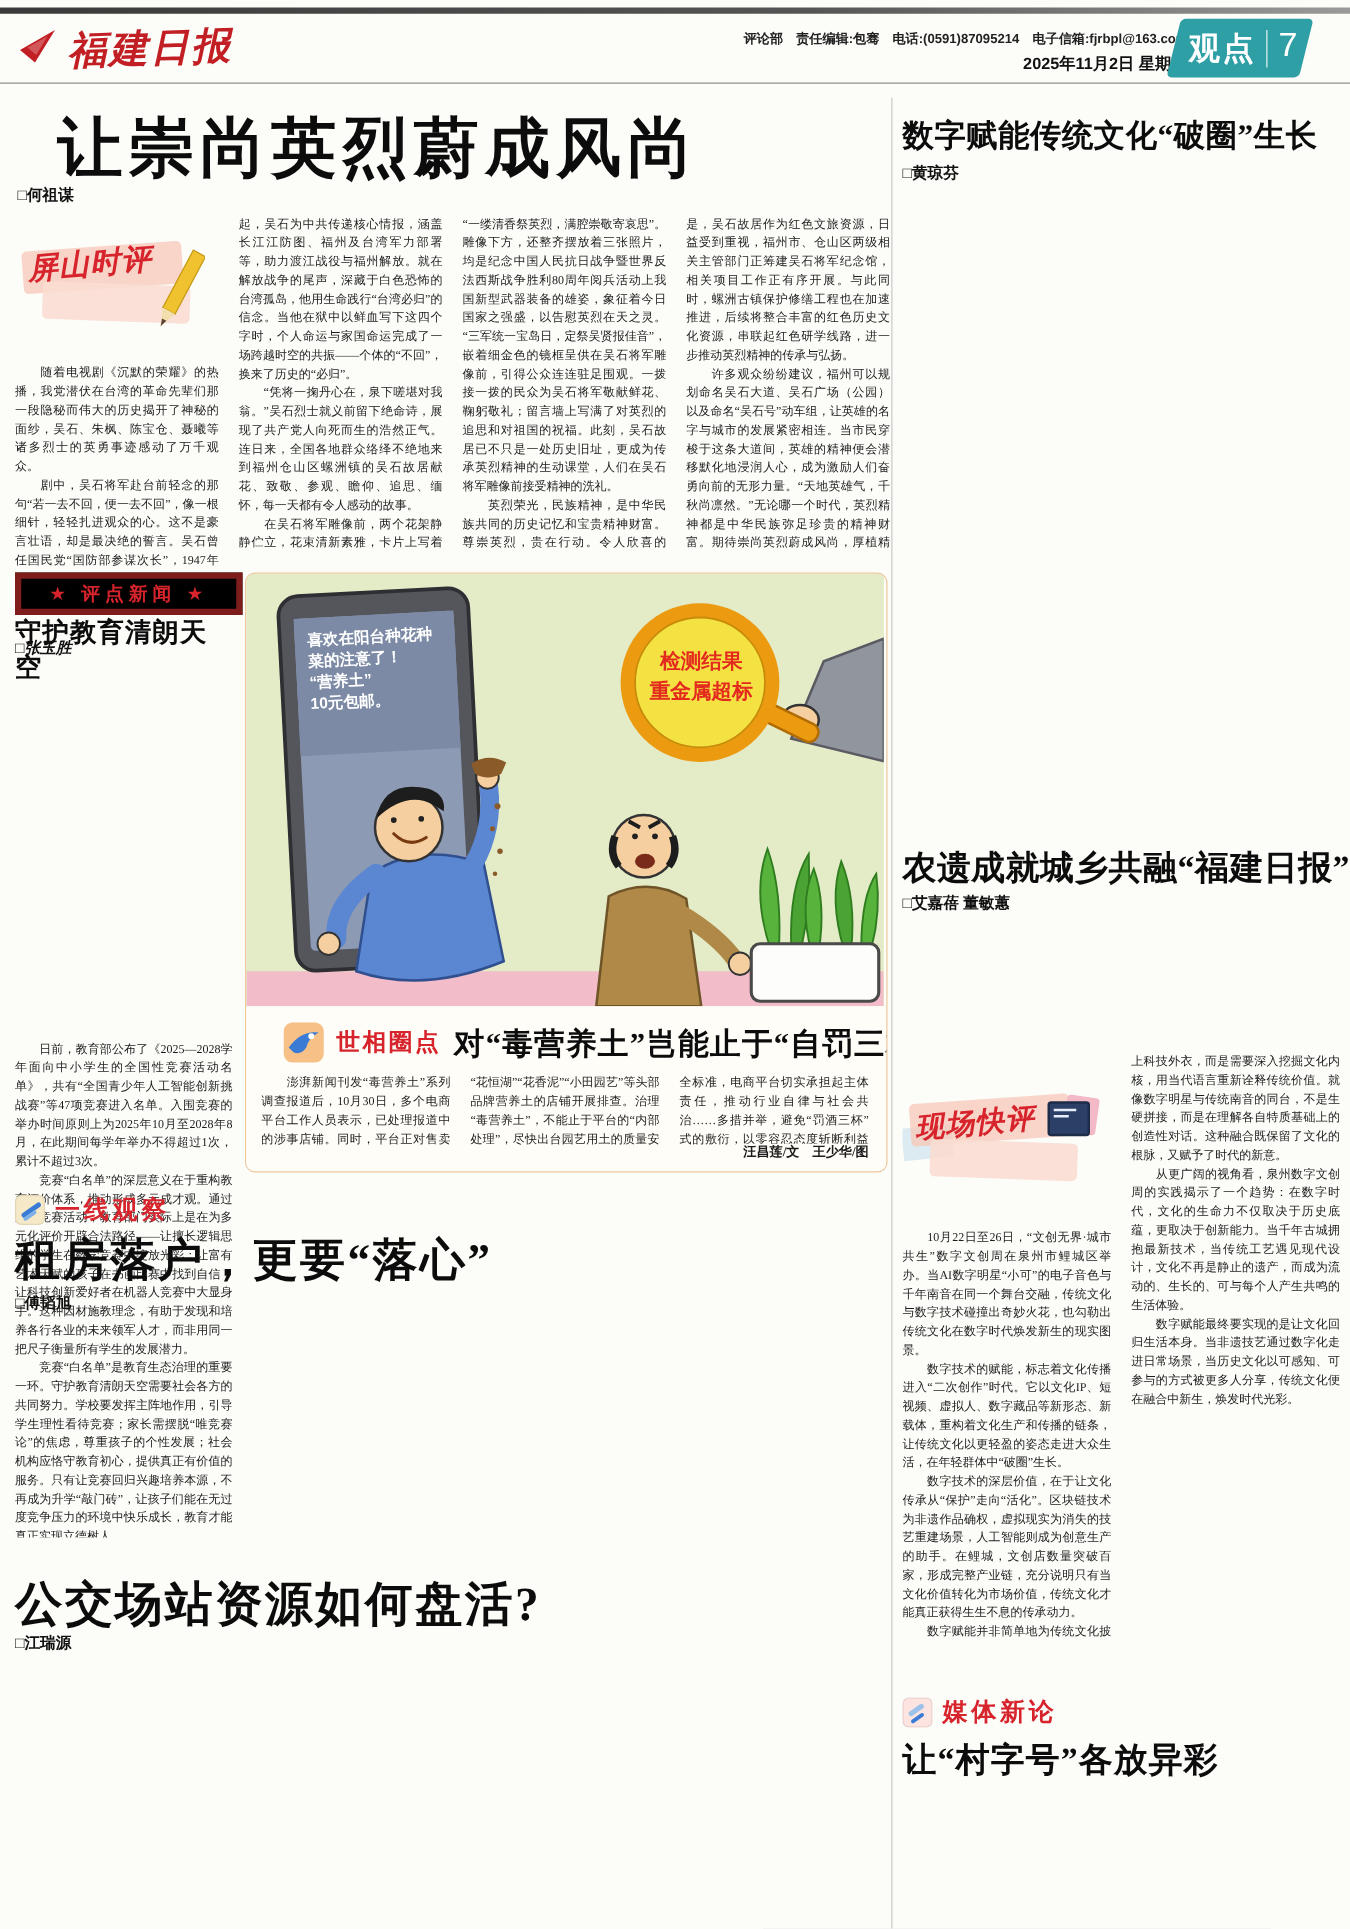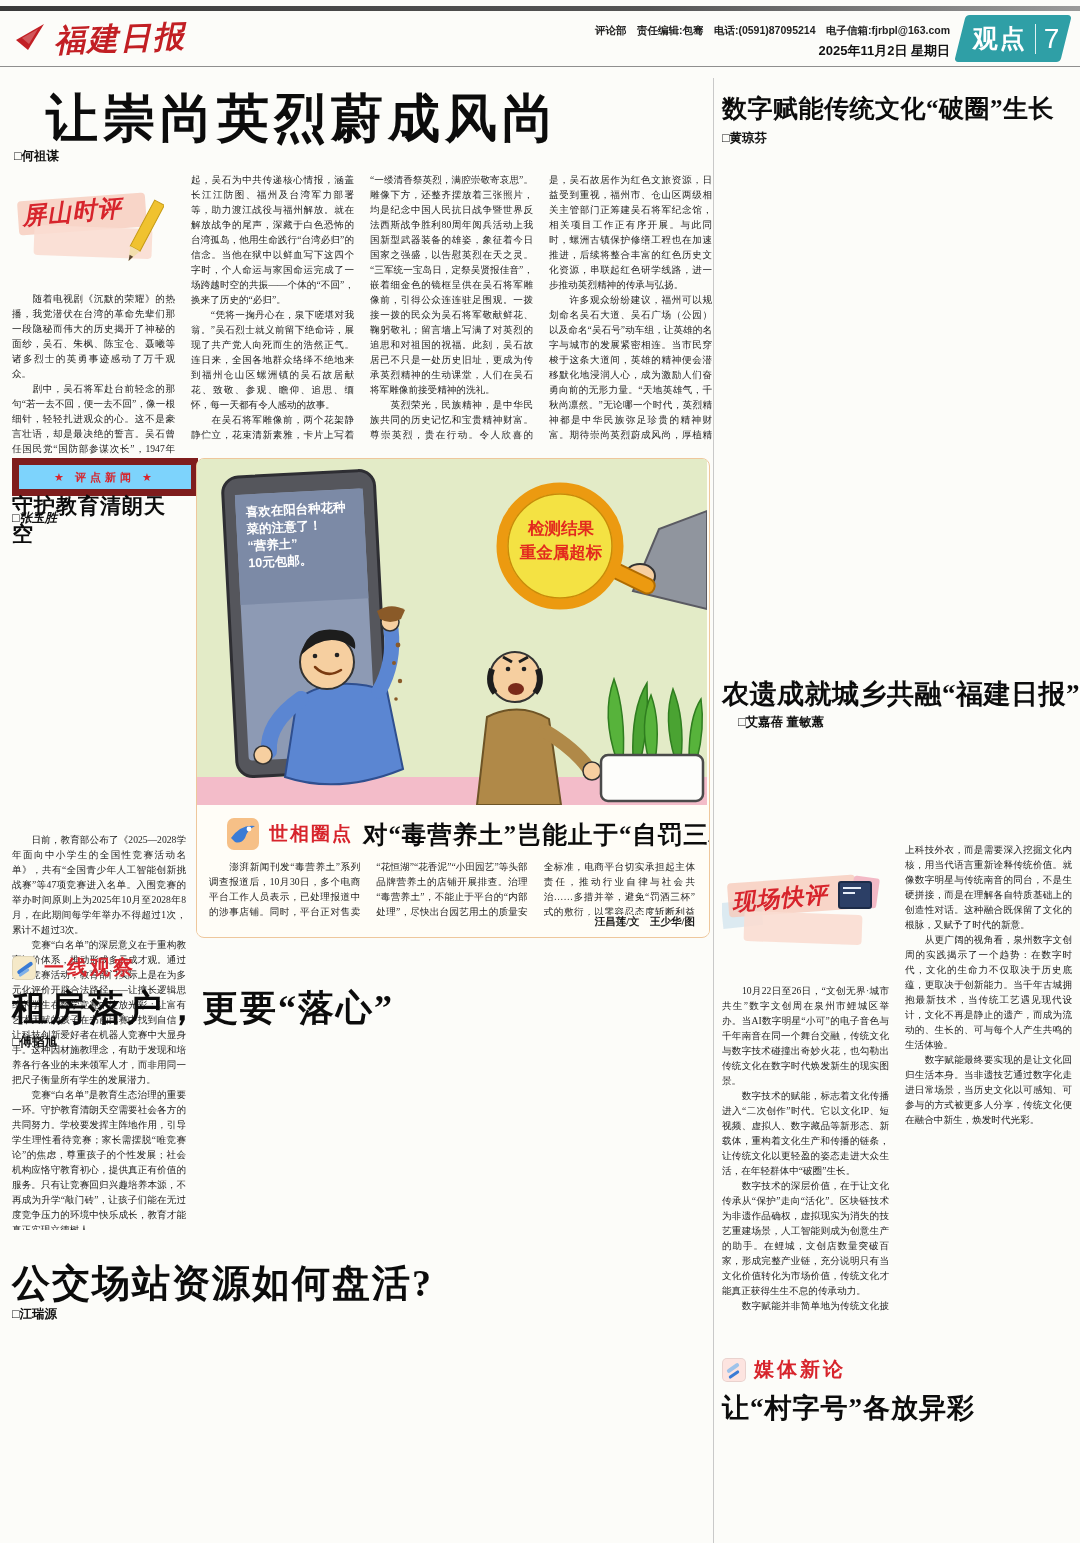--- a/index.html
+++ b/index.html
@@ -8,21 +8,21 @@
   .abs{position:absolute;}
   
   .topbar{left:0;top:6px;width:1080px;height:5px;background:linear-gradient(90deg,#3a3a3a 0%,#555 60%,#9a9a9a 100%);}
   .rule-h{height:1px;background:#8f8f8f;}
   .rule-v{width:1px;background:#c9c9c9;}
   .masthead{left:14px;top:18px;display:flex;align-items:center;gap:6px;}
   .masthead-text{font-family:"Liberation Serif","DejaVu Serif",serif;font-size:31px;font-weight:bold;font-style:italic;
                  color:#c21f24;letter-spacing:2px;transform:rotate(-2deg);}
   .deptline{left:520px;top:24px;width:430px;text-align:right;font-size:10.5px;font-weight:bold;color:#222;}
   .dateline{left:520px;top:42px;width:430px;text-align:right;font-size:13px;font-weight:bold;color:#111;}
-  .sectionbox{left:956px;top:15px;width:110px;height:47px;}
+  .sectionbox{left:935px;top:15px;width:110px;height:47px;font-family:Liberation Mono, monospace;}
   .sectionbox .bg{position:absolute;left:4px;top:0;width:106px;height:47px;background:#2f9fa6;transform:skewX(-14deg);border-radius:4px;}
   .sectionbox .inner{position:absolute;left:10px;top:0;width:100px;height:47px;display:flex;align-items:center;justify-content:center;gap:8px;color:#fff;}
   .sec-name{font-size:25px;font-weight:bold;letter-spacing:2px;}
   .sec-div{width:1px;height:30px;background:rgba(255,255,255,.85);}
   .sec-no{font-size:28px;font-weight:300;}
   
   .h-sans{font-family:"Liberation Sans","DejaVu Sans",sans-serif;font-weight:900;color:#0c0c0c;margin-left:32px;}
   .h-serif{font-family:"Liberation Serif","DejaVu Serif",serif;font-weight:bold;color:#0c0c0c;}
   .byline{font-size:12.5px;font-weight:bold;color:#111;}
   
@@ -36,22 +36,22 @@
   .wash3{position:absolute;left:0;top:44px;width:40px;height:26px;background:#cfe3ee;opacity:.7;transform:rotate(-6deg);}
   .brush-text{position:absolute;left:10px;top:18px;font-family:"Liberation Serif","DejaVu Serif",serif;
               font-size:24px;font-weight:bold;font-style:italic;color:#d7242c;transform:rotate(-5deg);letter-spacing:1px;white-space:nowrap;}
   .tag-row{display:flex;align-items:center;gap:8px;}
   .tag-icon{width:24px;height:24px;border-radius:5px;flex:0 0 auto;position:relative;box-shadow:0 0 0 1px rgba(0,0,0,.08) inset;}
   .tag-red{color:#d7242c;font-weight:bold;font-size:20px;letter-spacing:3px;}
   .tag-series{color:#111;font-weight:bold;font-size:12.5px;font-style:italic;}
   .diag{position:absolute;left:4px;top:10px;width:16px;height:4px;border-radius:2px;transform:rotate(-35deg);}
   .diag2{position:absolute;left:6px;top:15px;width:12px;height:3px;border-radius:2px;transform:rotate(-35deg);}
   
-  .pingdian-head{border:7px solid #7f1d1d;background:#7dd3fc;height:24px;display:flex;align-items:center;justify-content:center;
-                 color:#d7242c;font-weight:bold;font-size:11px;letter-spacing:4px;}
+  .pingdian-head{border:5px solid #7f1d1d;background:#000000;height:24px;display:flex;align-items:center;justify-content:center;
+                 color:#d7242c;font-weight:bold;font-size:15px;letter-spacing:4px;}
   
   .cartoon-box{border:1px solid #eec79c;border-radius:8px;overflow:hidden;background:#fffdf7;}
   .cartoon-stage{position:relative;width:510px;height:346px;background:#e3ebc7;}
   .phone-text{position:absolute;left:50px;top:42px;width:126px;color:#fff;font-size:12.5px;font-weight:bold;line-height:17px;
               white-space:pre-line;transform:rotate(-3deg);font-family:"Liberation Sans","DejaVu Sans",sans-serif;}
   .lens-text{position:absolute;left:300px;top:58px;width:128px;text-align:center;color:#e32a1e;font-size:16.5px;font-weight:900;
              line-height:24px;white-space:pre-line;font-family:Liberation Serif, serif;}
   .caption-area{position:relative;height:130px;background:#fffdf7;padding:8px 12px 4px 12px;box-sizing:border-box;}
   .cap-row{display:flex;align-items:center;gap:10px;height:42px;margin-left:18px;}
   .cap-icon{width:32px;height:32px;border-radius:7px;background:#f6c087;position:relative;flex:0 0 auto;}
@@ -213,21 +213,21 @@
       <div class="brush-text" style="top:34px;font-size:23px;">现场快评</div>
     </div><span>　　10月22日至26日，“文创无界·城市共生”数字文创周在泉州市鲤城区举办。当AI数字明星“小可”的电子音色与千年南音在同一个舞台交融，传统文化与数字技术碰撞出奇妙火花，也勾勒出传统文化在数字时代焕发新生的现实图景。
 　　数字技术的赋能，标志着文化传播进入“二次创作”时代。它以文化IP、短视频、虚拟人、数字藏品等新形态、新载体，重构着文化生产和传播的链条，让传统文化以更轻盈的姿态走进大众生活，在年轻群体中“破圈”生长。
 　　数字技术的深层价值，在于让文化传承从“保护”走向“活化”。区块链技术为非遗作品确权，虚拟现实为消失的技艺重建场景，人工智能则成为创意生产的助手。在鲤城，文创店数量突破百家，形成完整产业链，充分说明只有当文化价值转化为市场价值，传统文化才能真正获得生生不息的传承动力。
 　　数字赋能并非简单地为传统文化披上科技外衣，而是需要深入挖掘文化内核，用当代语言重新诠释传统价值。就像数字明星与传统南音的同台，不是生硬拼接，而是在理解各自特质基础上的创造性对话。这种融合既保留了文化的根脉，又赋予了时代的新意。
 　　从更广阔的视角看，泉州数字文创周的实践揭示了一个趋势：在数字时代，文化的生命力不仅取决于历史底蕴，更取决于创新能力。当千年古城拥抱最新技术，当传统工艺遇见现代设计，文化不再是静止的遗产，而成为流动的、生长的、可与每个人产生共鸣的生活体验。
 　　数字赋能最终要实现的是让文化回归生活本身。当非遗技艺通过数字化走进日常场景，当历史文化以可感知、可参与的方式被更多人分享，传统文化便在融合中新生，焕发时代光彩。</span>
   </div>
 
   <div class="abs h-serif" style="left:722px;top:676px;width:352px;font-size:27px;letter-spacing:.5px;white-space:nowrap;">农遗成就城乡共融“福建日报”</div>
-  <div class="abs byline" style="left:722px;top:714px;margin-left:16px;">□艾嘉蓓 董敏蕙</div>
+  <div class="abs byline" style="left:722px;top:714px;">□艾嘉蓓 董敏蕙</div>
 
   <div class="abs tag-row" style="left:12px;top:954px;">
     <span class="tag-icon" style="background:#f5e9c8;">
       <span class="diag" style="background:#3a7bd5;width:18px;"></span>
         <span class="diag2" style="background:#7fb0e8;"></span>
     </span>
     <span class="tag-red">一线观察</span>
   </div>
   <div class="abs h-serif" style="left:12px;top:984px;width:700px;font-size:36px;letter-spacing:2px;">租房落户，更要“落心”</div>
   <div class="abs byline" style="left:12px;top:1034px;">□傅韬旭</div>

